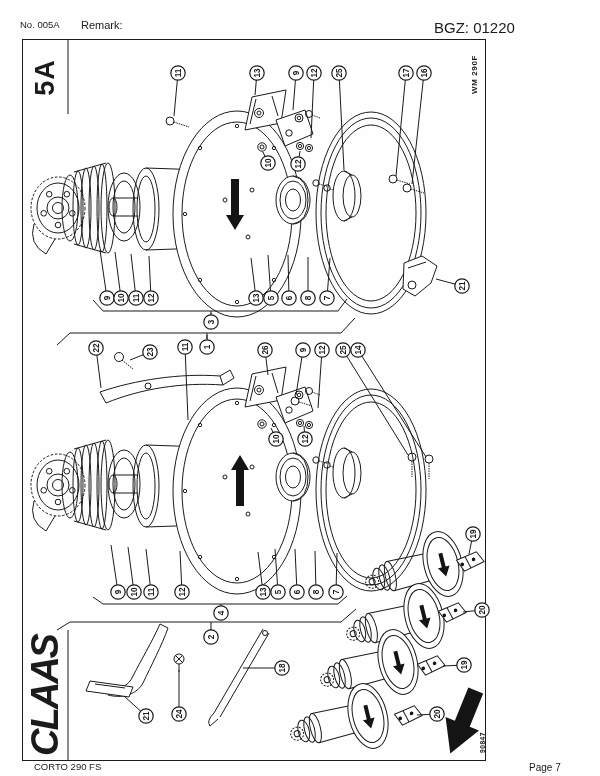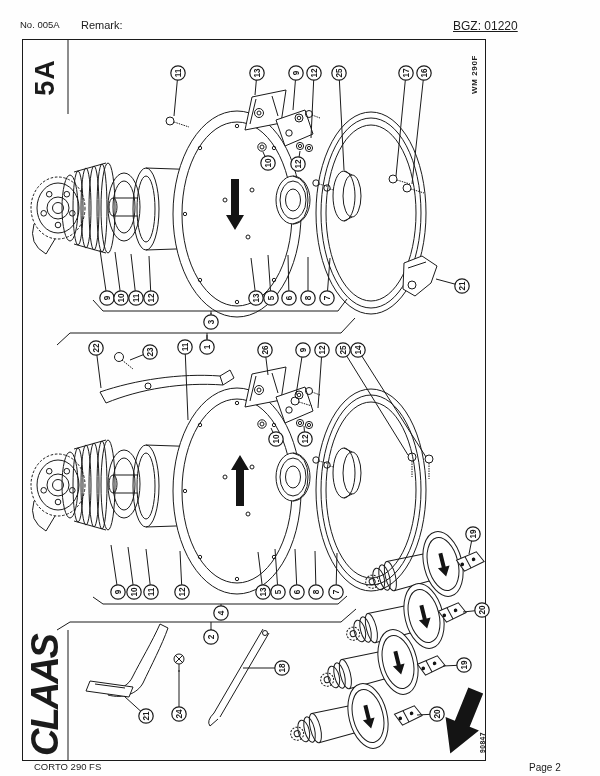--- a/index.html
+++ b/index.html
@@ -17,21 +17,21 @@
   #sheet-code-wrap{left:24px; top:42px; width:42px; height:70px;}
   #sheet-code-wrap span{font-size:27px; font-weight:700; letter-spacing:1px;}
   #type-code-wrap{left:462px; top:40px; width:24px; height:68px;}
   #type-code-wrap span{font-size:8px; font-weight:700; letter-spacing:.6px;}
   #brand-wrap{left:21px; top:626px; width:48px; height:138px;}
   #brand-wrap span{font-size:38px; font-weight:700; font-style:italic; letter-spacing:-2px;}
   #print-num-wrap{left:474px; top:720px; width:16px; height:44px;}
   #print-num-wrap span{font-size:6.8px; font-weight:700; letter-spacing:.4px;}
   #hdr-no{left:20px; top:19px; font-size:9.5px;}
   #hdr-remark{left:57px; top:19px; font-size:11px;margin-left:24px;}
-  #hdr-bgz{left:453px; top:19px; font-size:12px;text-decoration:underline;}
+  #hdr-bgz{left:434px; top:19px; font-size:15px;}
   #ftr-model{left:22px; top:761px; font-size:9.5px;margin-left:12px;}
   #ftr-page{left:529px; top:762px; font-size:10px;}
   #watermark{
     left:80px; top:367px; font-size:30px; letter-spacing:1px;
     color:#e40000; z-index:5; font-weight:400;
   }
   #diagram-svg{position:absolute; left:0; top:0; z-index:2;}
   #diagram-svg .ln{stroke:#1b1b1b; fill:none; stroke-width:1;}
   #diagram-svg .wh{stroke:#1b1b1b; fill:#ffffff; stroke-width:1;}
   #diagram-svg .blk{fill:#141414; stroke:none;}
@@ -55,21 +55,21 @@
     <span>WM 290F</span>
   </div>
   <div class="vwrap" id="brand-wrap">
     <span>CLAAS</span>
   </div>
   <div class="vwrap" id="print-num-wrap">
     <span>90847</span>
   </div>
 
   <div class="txt" id="ftr-model">CORTO 290 FS</div>
-  <div class="txt" id="ftr-page">Page 2</div>
+  <div class="txt" id="ftr-page">Page 7</div>
 
 
   <svg id="diagram-svg" width="600" height="776" viewBox="0 0 600 776">
     <defs>
 
       <g id="asm">
 
         <ellipse class="ln" cx="58" cy="208" rx="27" ry="31" stroke-width="2.4" stroke-dasharray="2.6 1.7"></ellipse>
         <ellipse class="ln" cx="58" cy="208" rx="21" ry="25"></ellipse>
         <circle class="ln" cx="58" cy="208" r="11"></circle>

